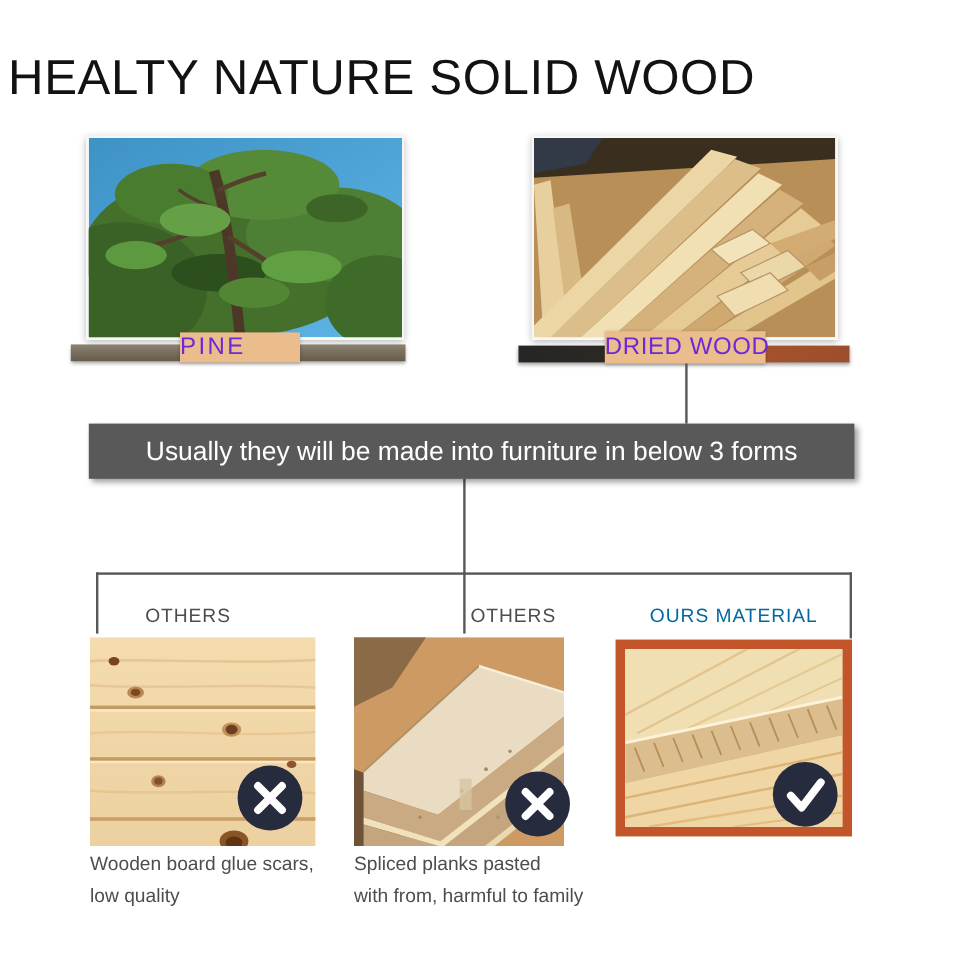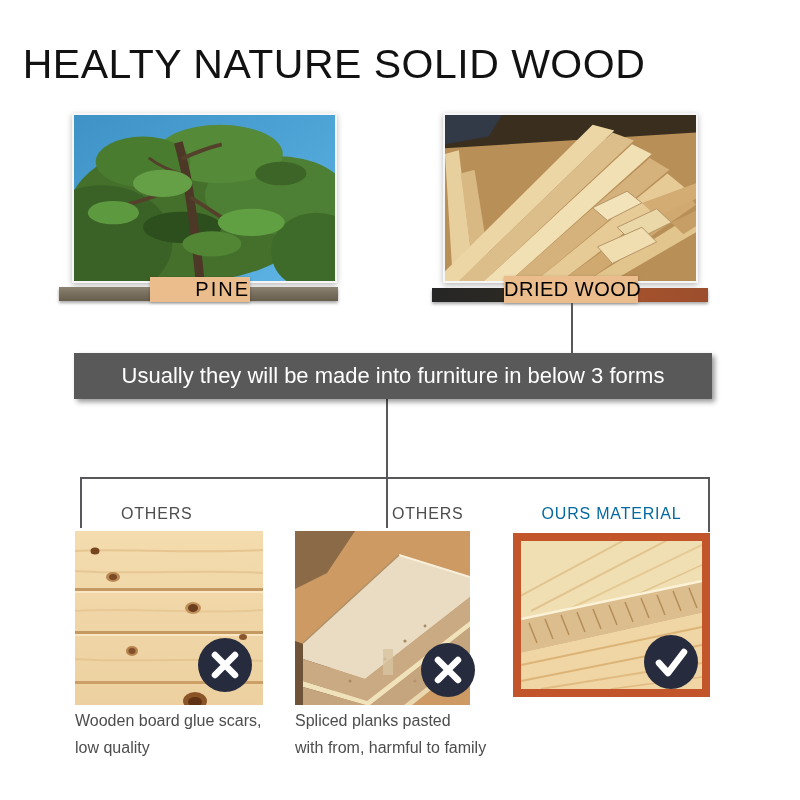--- a/index.html
+++ b/index.html
@@ -4,21 +4,21 @@
 <style>
   html,body{margin:0;padding:0;background:#fff;}
   #canvas{
     position:relative;width:800px;height:800px;margin:0 auto;background:#ffffff;
     font-family:"Liberation Sans", sans-serif;overflow:hidden;
   }
   .abs{position:absolute;}
 
   
   .page-title{
-    top:41px;left:16px;width:636px;text-align:center;
+    top:41px;left:0;width:636px;text-align:center;
     font-size:41px;color:#121212;letter-spacing:0.5px;white-space:nowrap;
   }
 
   
   .photo{box-sizing:border-box;border:2px solid #f6f6f6;box-shadow:0 2px 6px rgba(0,0,0,.28);}
   .photo svg{display:block;width:100%;height:100%;}
   .pine-photo{left:72px;top:113px;width:265px;height:170px;}
   .dried-photo{left:443px;top:113px;width:255px;height:170px;}
 
   .pine-strip{
@@ -26,21 +26,21 @@
     background:linear-gradient(180deg,#8d8373 0%,#79705f 45%,#675d4c 100%);
     box-shadow:0 2px 3px rgba(0,0,0,.35);
   }
   .dried-strip{
     left:432px;top:288px;width:276px;height:14px;
     background:linear-gradient(90deg,#262626 0%,#2e2a22 38%,#6b452c 55%,#a5522d 72%,#9c4e2c 100%);
     box-shadow:0 2px 3px rgba(0,0,0,.35);
   }
 
   .tag-label{
-    background:#ecbd8c;color:#000000;text-align:right;
+    background:#ecbd8c;color:#6d28d9;text-align:left;
     box-shadow:0 1px 3px rgba(0,0,0,.25);white-space:nowrap;
   }
   .pine-tag{left:150px;top:277px;width:100px;height:25px;font-size:20px;line-height:25px;letter-spacing:2px;}
   .dried-tag{left:504px;top:276px;width:134px;height:27px;font-size:20px;line-height:27px;letter-spacing:0.5px;}
 
   
   .cline{background:#58585a;}
   .line-a{left:571px;top:303px;width:2px;height:50px;}
   .line-b{left:386px;top:399px;width:2px;height:79px;}
   .line-h{left:80px;top:477px;width:630px;height:2px;}

